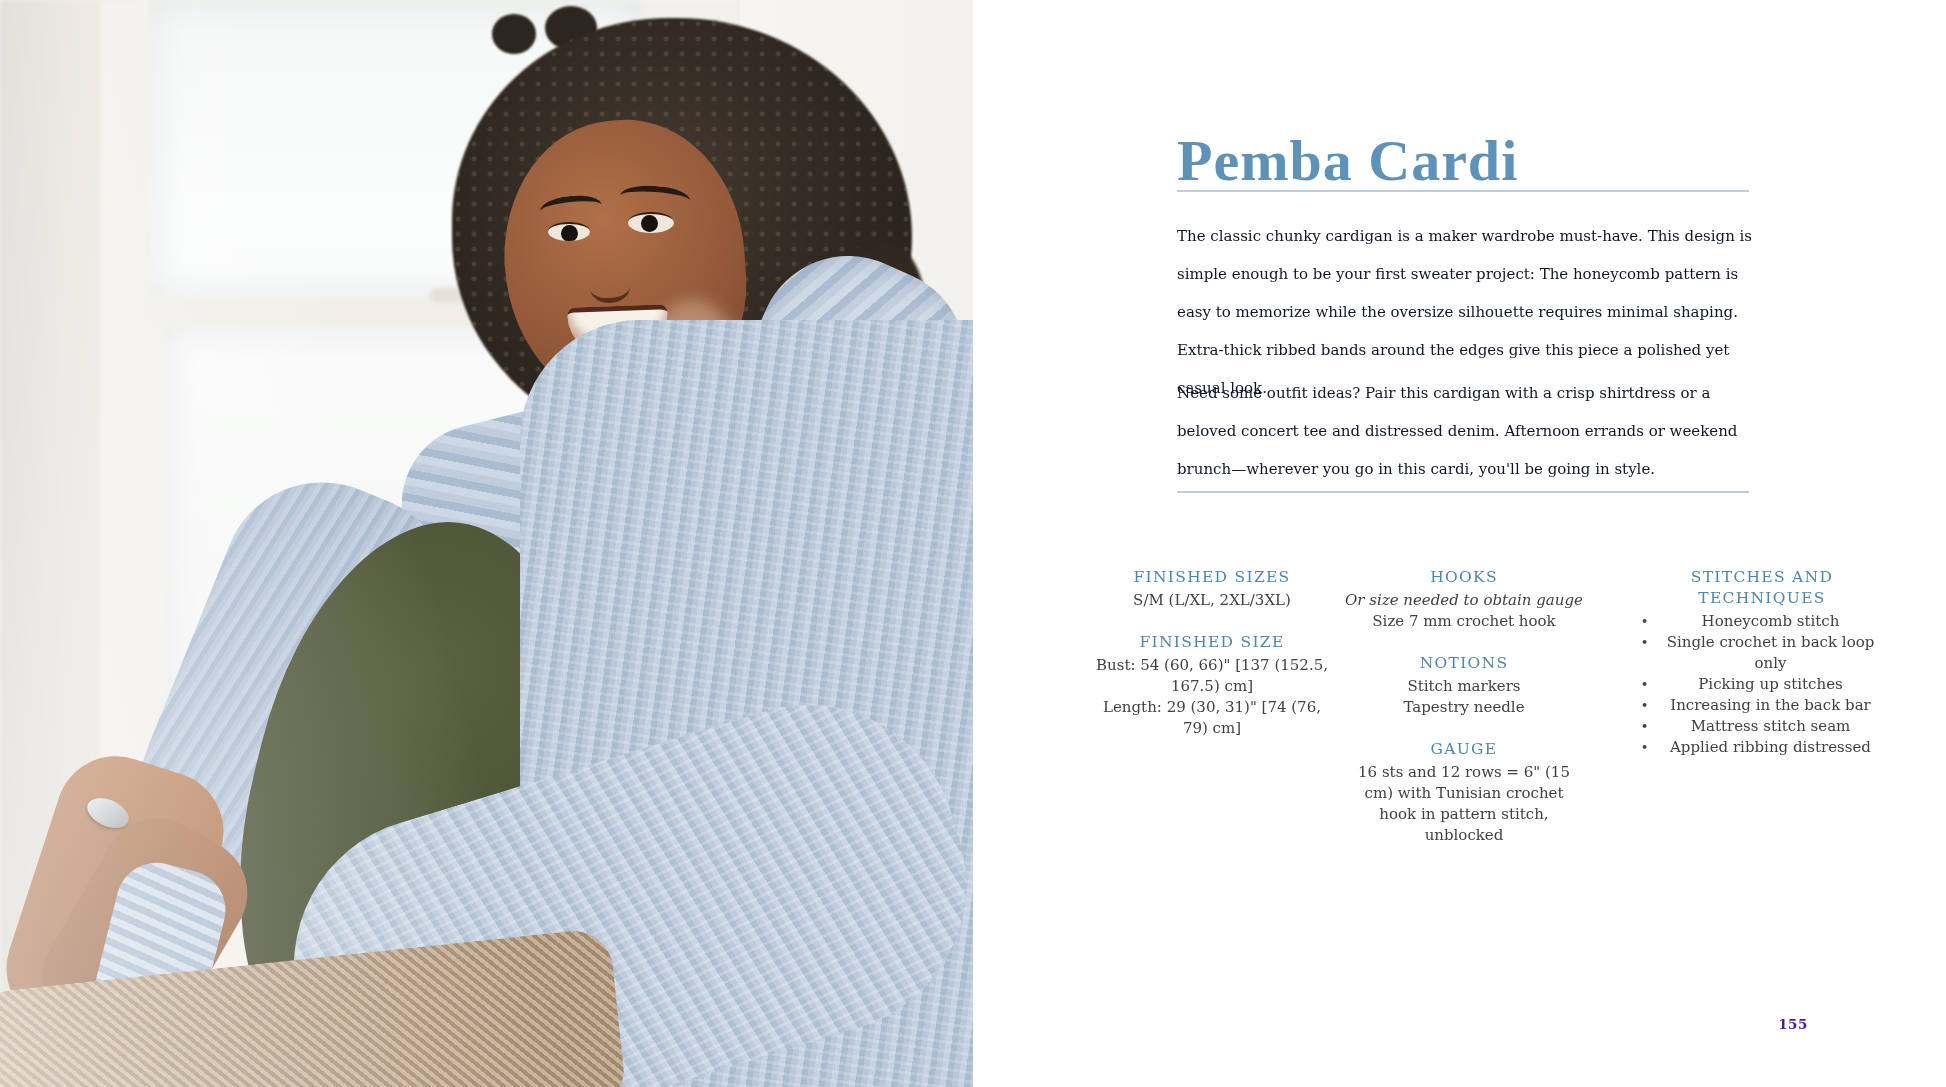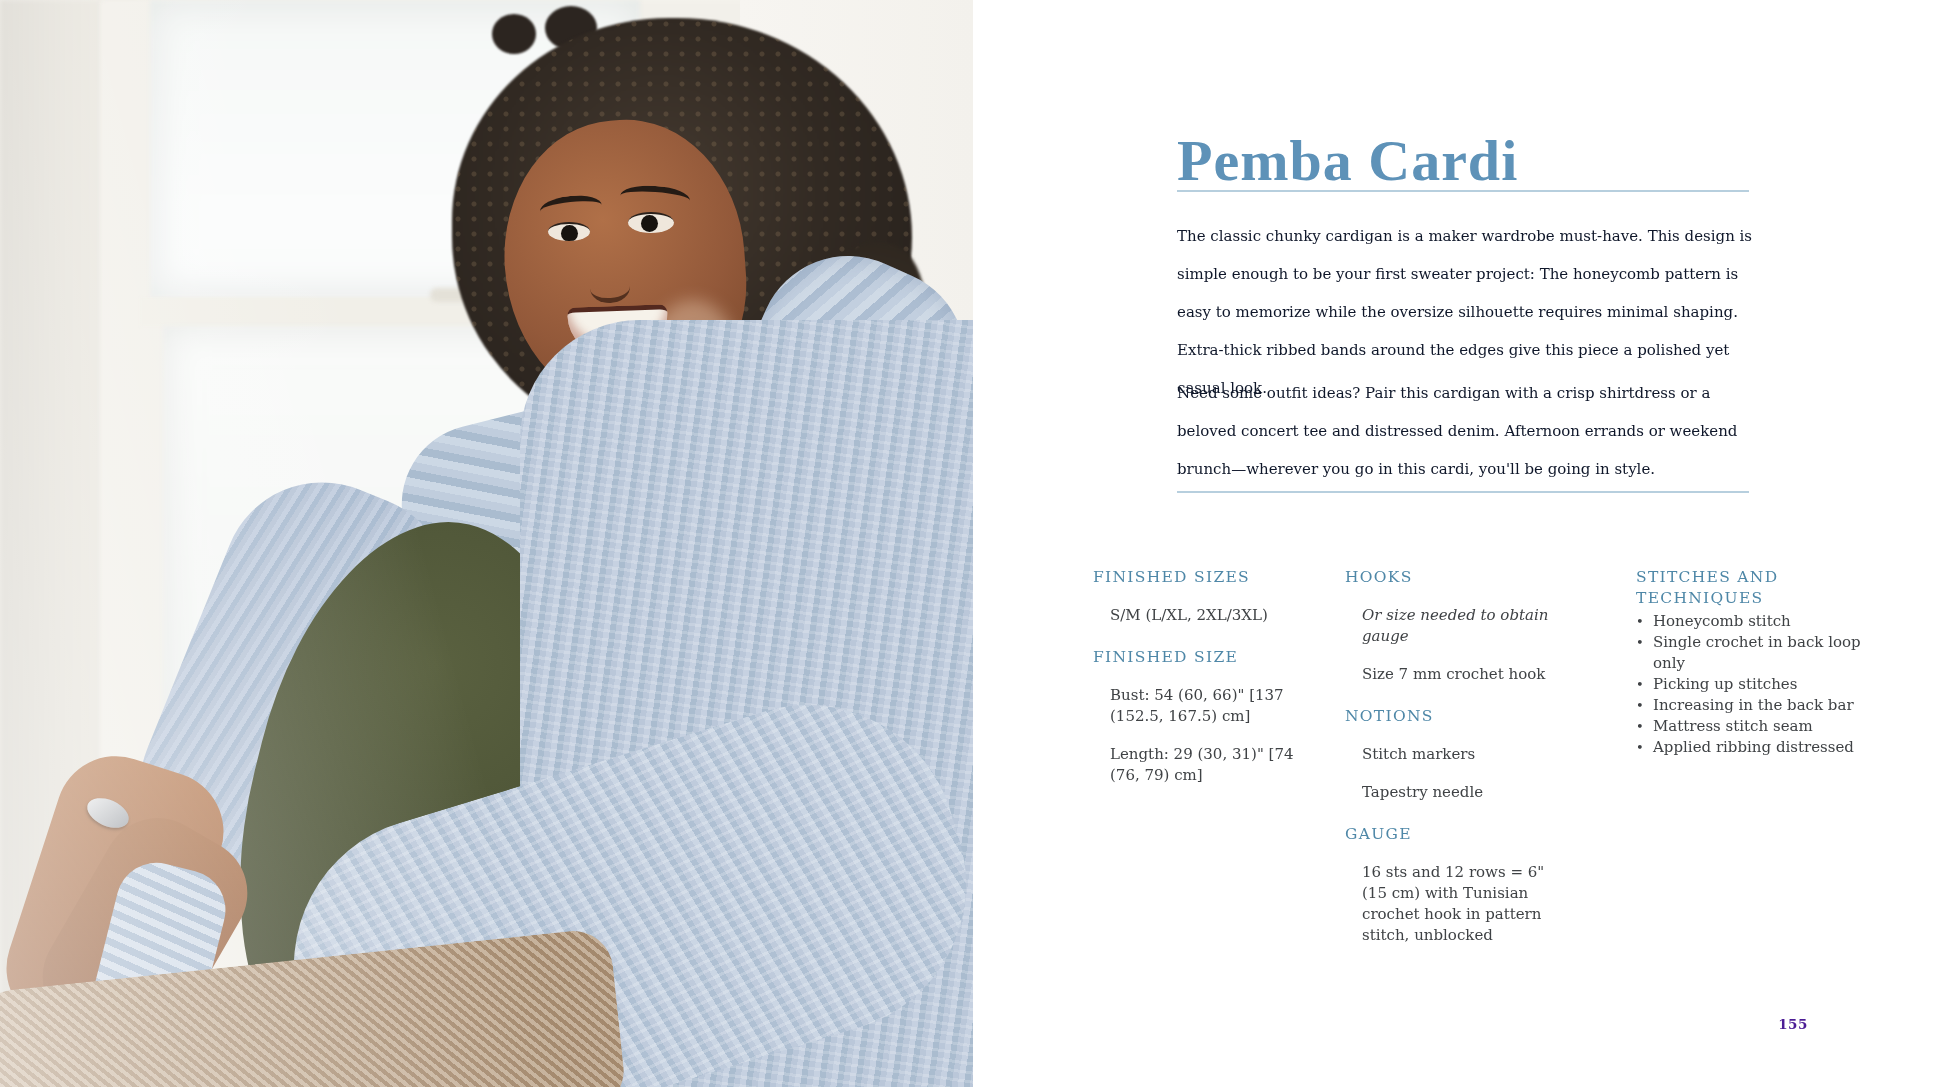--- a/index.html
+++ b/index.html
@@ -75,27 +75,27 @@
 
   
   .page-right{position:absolute;left:973px;top:4px;width:853px;height:1087px;background:#ffffff;}
   .title{position:absolute;left:204px;top:84px;font-family:"Liberation Serif","DejaVu Serif",serif;font-weight:bold;font-size:58px;letter-spacing:1px;color:#5e92b8;}
   .rule{position:absolute;height:2px;background:#b7cfde;width:572px;left:204px;}
   .rule-1{top:186px;}
   .rule-2{top:487px;}
   .intro-p{position:absolute;left:204px;width:578px;font-size:15px;line-height:38px;color:#0f172a;}
   .intro-p1{top:198px;}
   .intro-p2{top:355px;}
-  .spec-col{position:absolute;top:563px;font-size:15px;line-height:21px;color:#3f4245;}
+  .spec-col{position:absolute;top:563px;font-size:15px;line-height:21px;color:#3f4245;text-align:center;}
   .col-0{left:120px;width:238px;}
   .col-1{left:372px;width:238px;}
   .col-2{left:622px;width:252px;margin-left:41px;}
   .spec-section{margin-bottom:21px;}
   .spec-heading{color:#4e87a7;font-size:15.5px;letter-spacing:1.3px;margin-bottom:2px;}
-  .spec-line{margin:17px;}
+  .spec-line{margin:0;}
   .spec-line.italic{font-style:italic;}
   .bullet{display:flex;}
   .bullet .dot{width:17px;flex:0 0 17px;font-size:13px;line-height:21px;color:#3f4245;}
   .bullet .btext{flex:1;}
   .page-number{position:absolute;left:790px;top:1012px;width:60px;text-align:center;font-size:13.5px;font-weight:bold;color:#4c1d95;letter-spacing:.5px;}
 </style>
 </head>
 <body>
 
 <div class="photo">

